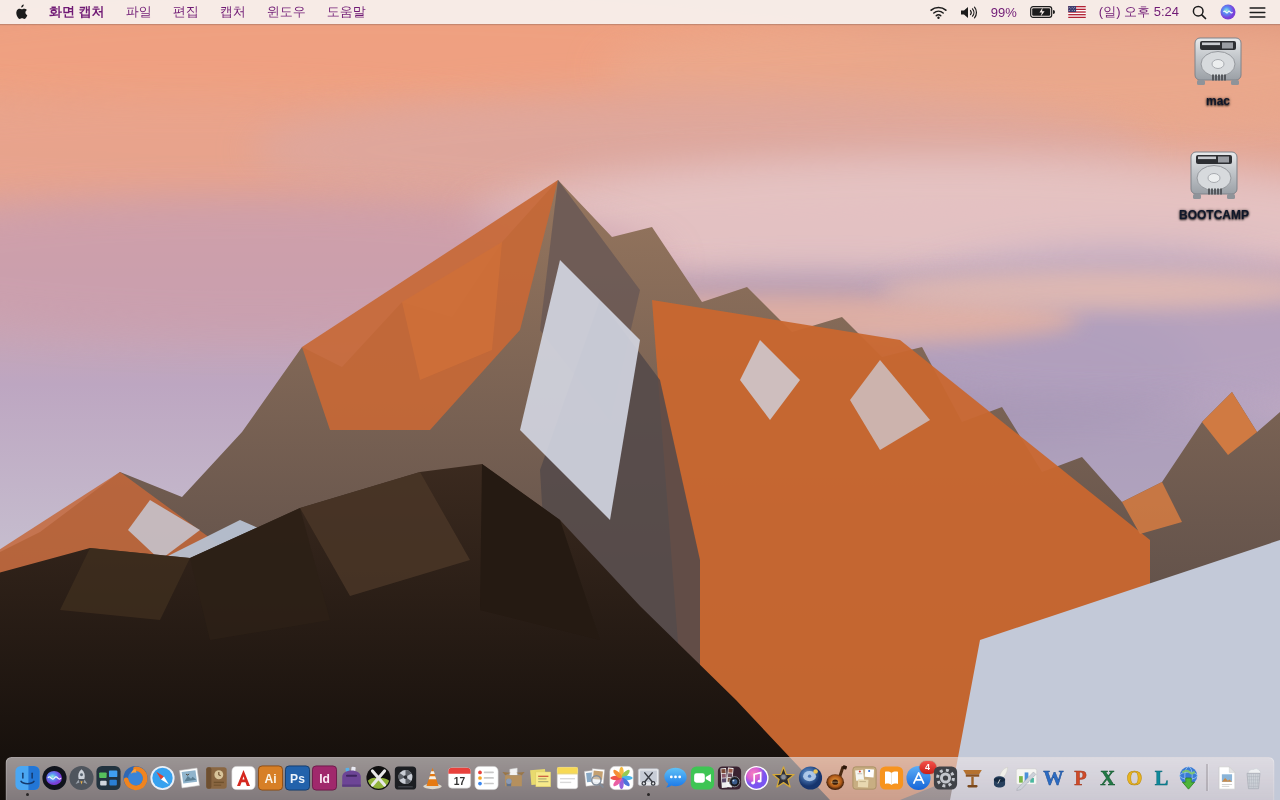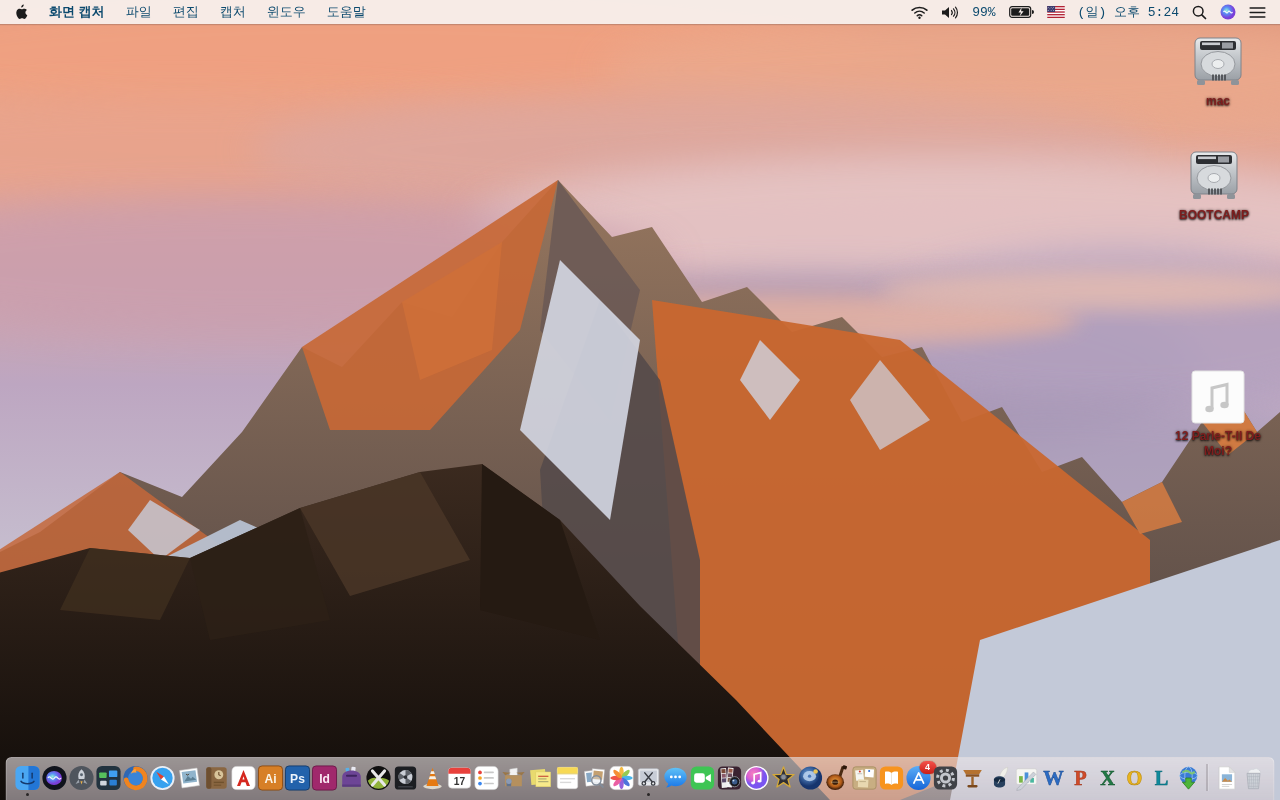--- a/index.html
+++ b/index.html
@@ -3,33 +3,33 @@
 <meta charset="utf-8">
 <style>
   html,body{margin:0;padding:0;}
   body{width:1280px;height:800px;overflow:hidden;font-family:"Liberation Sans",sans-serif;-webkit-font-smoothing:antialiased;}
   .screen{position:relative;width:1280px;height:800px;overflow:hidden;background:#b9a8c3;}
   .wallpaper{position:absolute;inset:0;display:block;}
 
   
   .menubar{position:absolute;top:0;left:0;right:0;height:24px;z-index:50;
     background:rgba(247,238,234,0.96);box-shadow:0 1px 1px rgba(80,60,60,.25);
-    display:flex;align-items:center;padding:0 14px;font-size:13px;color:#0c4a6e;}
+    display:flex;align-items:center;padding:0 14px;font-size:13px;color:#701a75;}
   .mb-left{display:flex;align-items:center;gap:21px;}
   .mb-left .apple{display:flex;align-items:center;}
   .mb-app{font-weight:bold;}
   .mb-item{cursor:default;white-space:nowrap;}
   .mb-right{margin-left:auto;display:flex;align-items:center;gap:13px;font-size:13px;}
   .mb-right svg{display:block;}
-  .mb-text{white-space:nowrap;font-family:Liberation Mono, monospace;}
+  .mb-text{white-space:nowrap;}
 
   
   .desk-item{position:absolute;width:112px;display:flex;flex-direction:column;align-items:center;z-index:5;}
   .desk-item .ic{width:56px;height:58px;display:flex;align-items:center;justify-content:center;}
-  .desk-label{margin-top:2px;max-width:104px;text-align:center;font-size:12px;font-weight:bold;color:#7f1d1d;
+  .desk-label{margin-top:2px;max-width:104px;text-align:center;font-size:12px;font-weight:bold;color:#0f172a;
     text-shadow:0 1px 2px rgba(0,0,0,.85),0 0 3px rgba(0,0,0,.5);line-height:1.25;}
 
   
   .dock{position:absolute;bottom:0;left:50%;transform:translateX(-50%);height:35px;z-index:40;
     display:flex;align-items:center;padding:2px 7px 5px 7px;
     background:linear-gradient(rgba(236,229,231,.62),rgba(210,200,206,.58));
     border:1px solid rgba(255,255,255,.28);border-bottom:none;border-radius:6px 6px 0 0;}
   .dock-item{position:relative;width:26px;height:26px;margin:0 0.5px;display:flex;align-items:center;justify-content:center;}
   .dock-item svg{width:26px;height:26px;display:block;}
   .run-dot{position:absolute;bottom:-5px;left:50%;transform:translateX(-50%);width:3px;height:3px;border-radius:50%;background:rgba(25,22,22,.85);}
@@ -278,31 +278,20 @@
             <rect x="34" y="40.5" width="2" height="6"></rect>
           </g>
           <rect x="7" y="46" width="8" height="5" rx="1.5" fill="#8f9399"></rect>
           <rect x="41" y="46" width="8" height="5" rx="1.5" fill="#8f9399"></rect>
         </svg>
     </div>
     <div class="desk-label">BOOTCAMP</div>
   </div>
 
 
-  <div class="desk-item" style="top:369px;right:6px;">
-    <div class="ic">
-      <svg width="56" height="58" viewBox="0 0 56 58">
-          <rect x="2" y="2" width="52" height="52" rx="3" fill="#fcfcfc" stroke="#e2e2e2"></rect>
-          <path d="M22,40 V19 L37,15.5 V36" fill="none" stroke="#c7c7c7" stroke-width="3"></path>
-          <ellipse cx="19.5" cy="40" rx="4.2" ry="3.2" fill="#c7c7c7"></ellipse>
-          <ellipse cx="34.5" cy="36" rx="4.2" ry="3.2" fill="#c7c7c7"></ellipse>
-        </svg>
-    </div>
-    <div class="desk-label">12 Parle-T-Il De Moi?</div>
-  </div>
 
   <nav class="dock">
 
     <div class="dock-item">
       <svg viewBox="0 0 28 28">
           <rect x="1" y="1" width="26" height="26" rx="6" fill="#4aa7f3"></rect>
           <path d="M15,1 h6 a6,6 0 0 1 6,6 v14 a6,6 0 0 1 -6,6 h-6 z" fill="#2276d6"></path>
           <g stroke="#153a6e" stroke-width="1.6" fill="none" stroke-linecap="round">
             <path d="M9,9 v5"></path>
             <path d="M19,9 v5"></path>

